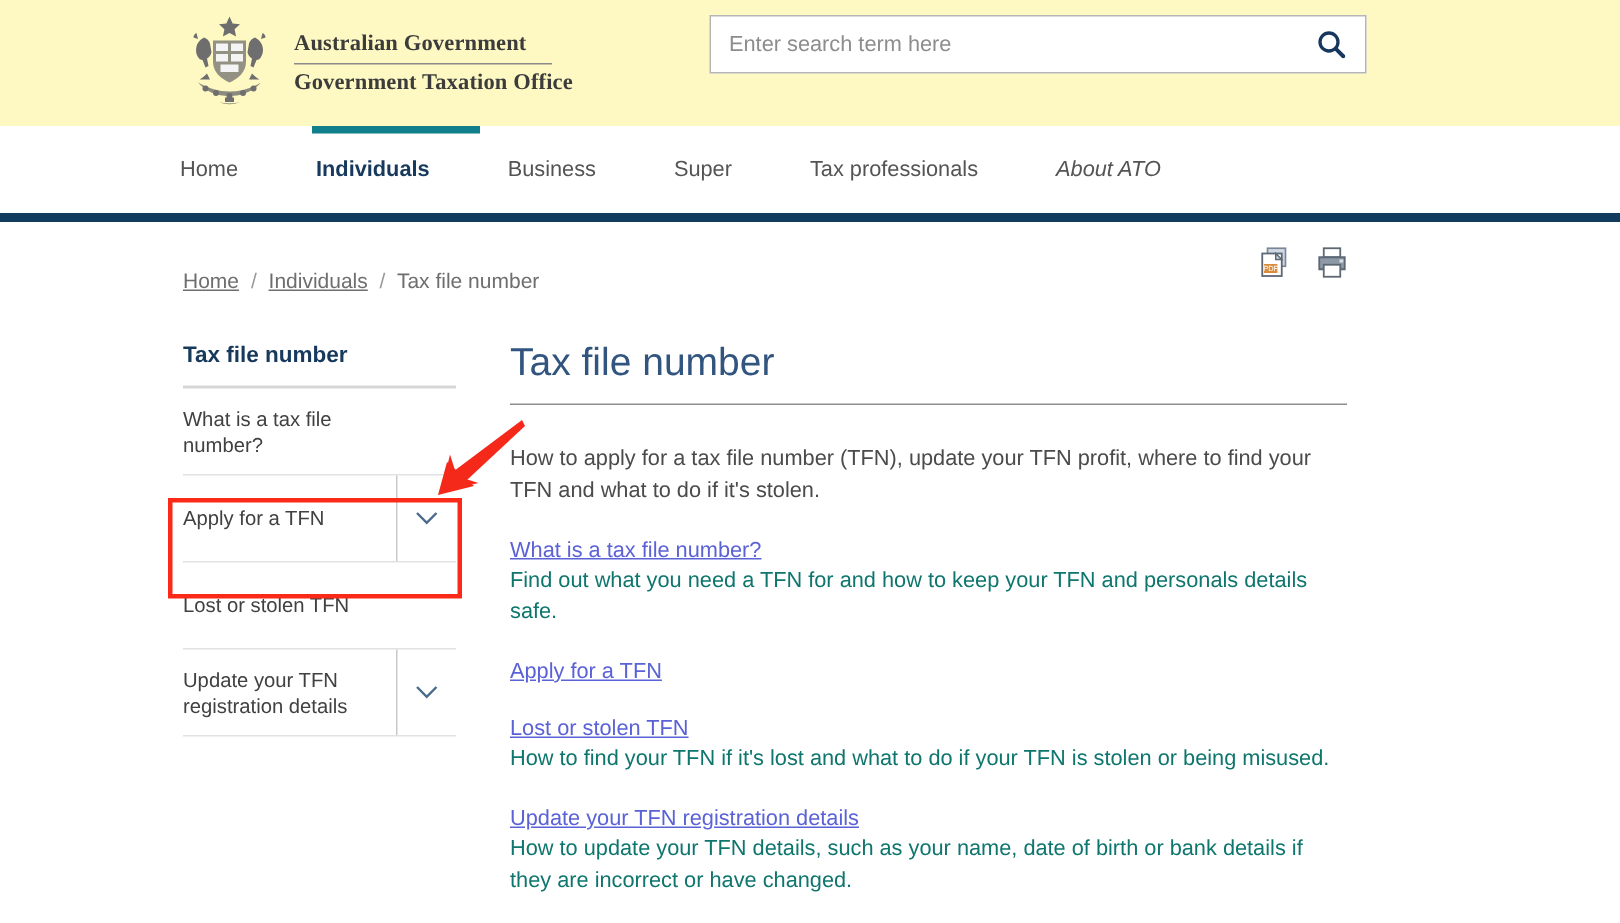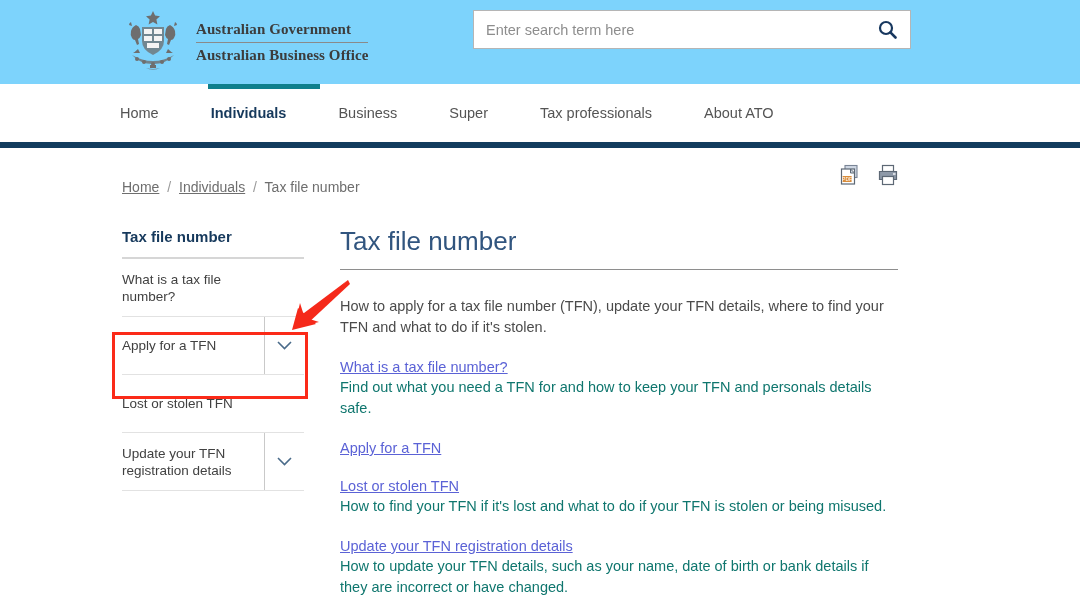--- a/index.html
+++ b/index.html
@@ -7,21 +7,21 @@
     width: 1080px; height: 615px;
     background: #ffffff;
     font-family: "Liberation Sans", sans-serif;
     overflow: hidden;
   }
   #page { position: relative; width: 1080px; height: 615px; background:#fff; }
 
   
   .header-band {
     position: absolute; left: 0; top: 0; width: 1080px; height: 84px;
-    background: #7dd3fc;
+    background: #fef9c3;
   }
   .brand { position: absolute; left: 120px; top: 9px; display: flex; align-items: center; gap: 10px; }
   .crest { width: 66px; height: 64px; }
   .brand-text { padding-top: 2px; }
   .brand-line1, .brand-line2 {
     font-family: "Liberation Serif", serif;
     font-size: 15px; color: #3c3c3c; font-weight: 700;
     letter-spacing: .1px; white-space: nowrap; line-height: 19px;
   }
   .brand-rule { height: 1px; background: #8a8a8a; margin: 3px 0 3px 0; width: 172px; }
@@ -43,21 +43,21 @@
 
   
   .nav-band {
     position: absolute; left: 0; top: 84px; width: 1080px; height: 58px; background: #fff;
   }
   .nav-inner { position: absolute; left: 120px; top: 0; display: flex; align-items: center; height: 58px; }
   .nav-item {
     position: relative; font-size: 14.5px; color: #545454; cursor: pointer;
     padding: 0 0 0 0; margin-right: 52px; white-space: nowrap; line-height: 58px;
   }
-  .nav-item:last-child { margin-right: 1px; }
+  .nav-item:last-child { margin-right: 1px; font-style: italic; }
   .nav-item.active { color: #16395c; font-weight: 700; }
   .nav-accent {
     position: absolute; left: 208px; top: 84px; width: 112px; height: 5px; background: #0f7f8c;
   }
   .nav-underbar {
     position: absolute; left: 0; top: 142px; width: 1080px; height: 6px; background: #123c5e;
   }
 
   
   .crumb { position: absolute; left: 122px; top: 179px; font-size: 14px; color: #6e6e6e; }
@@ -132,21 +132,21 @@
           <circle cx="33" cy="55" r="2"></circle>
             <circle cx="42" cy="53" r="2"></circle>
           <circle cx="49" cy="50" r="2"></circle>
           <path d="M30 56 h6 v3 h-6z"></path>
           <path d="M26 59 q7 3 14 0 q-7 2 -14 0z"></path>
         </g>
       </svg>
       <div class="brand-text">
         <div class="brand-line1">Australian Government</div>
         <div class="brand-rule"></div>
-        <div class="brand-line2">Australian Business Office</div>
+        <div class="brand-line2">Government Taxation Office</div>
       </div>
     </div>
 
     <div class="search-wrap">
       <input class="search-input" type="text" placeholder="Enter search term here" style="">
       <button class="search-btn">
         <svg width="19" height="19" viewBox="0 0 19 19">
           <circle cx="8" cy="8" r="6" fill="none" stroke="#17375e" stroke-width="2.2"></circle>
           <line x1="12.4" y1="12.4" x2="17.5" y2="17.5" stroke="#17375e" stroke-width="2.6" stroke-linecap="round"></line>
         </svg>
@@ -223,21 +223,21 @@
             <polyline points="1,1 7.5,7.5 14,1" fill="none" stroke="#4a6b8a" stroke-width="1.6"></polyline>
           </svg>
       </span>
     </div>
 
   </div>
 
   <div class="main">
     <h1 class="page-title">Tax file number</h1>
     <div class="title-rule"></div>
-    <p class="intro">How to apply for a tax file number (TFN), update your TFN details, where to find your TFN and what to do if it's stolen.</p>
+    <p class="intro">How to apply for a tax file number (TFN), update your TFN profit, where to find your TFN and what to do if it's stolen.</p>
 
     <div class="block">
       <a>What is a tax file number?</a>
       <p>Find out what you need a TFN for and how to keep your TFN and personals details safe.</p>
     </div>
 
     <div class="block">
       <a>Apply for a TFN</a>
     </div>
 

